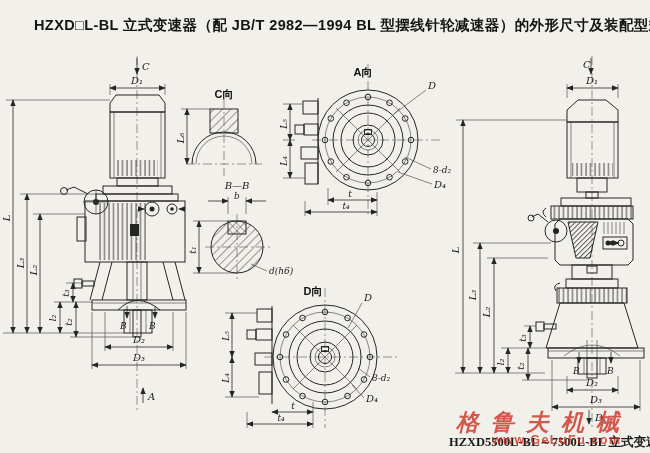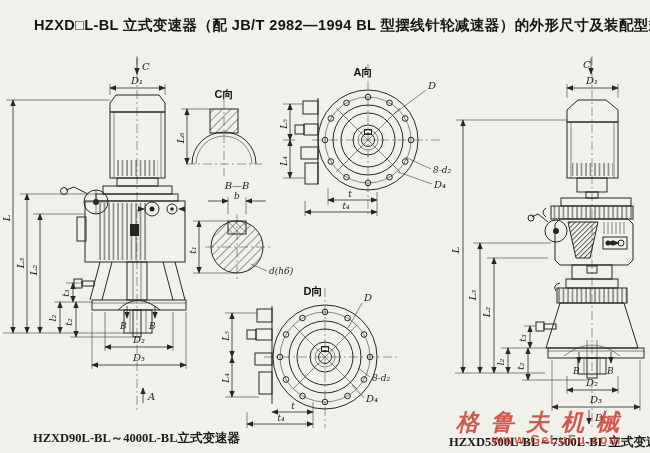--- a/index.html
+++ b/index.html
@@ -382,17 +382,16 @@
       <text class="dls" x="526" y="338" transform="rotate(-90 526 338)" text-anchor="middle">t₃</text>
       <line class="thin" x1="501" y1="348" x2="548" y2="348"></line>
       <line class="dim" x1="508" y1="348" x2="508" y2="373" marker-start="url(#ar)" marker-end="url(#ar)"></line>
       <text class="dls" x="504" y="362" transform="rotate(-90 504 362)" text-anchor="middle">l₂</text>
       <line class="thin" x1="522" y1="380" x2="587" y2="380"></line>
       <line class="dim" x1="528" y1="348" x2="528" y2="380" marker-start="url(#ar)" marker-end="url(#ar)"></line>
       <text class="dls" x="524" y="366" transform="rotate(-90 524 366)" text-anchor="middle">t₂</text>
     </g>
   </svg>
 
-  <div class="caption left">HZXD90L-BL～4000L-BL立式变速器</div>
   <div class="caption right">HZXD5500L-BL～7500L-BL 立式变速器</div>
   <div class="wm1">格鲁夫机械</div>
   <div class="wm2">www.GeLuFu.com</div>
 </div>
 
 </body></html>

